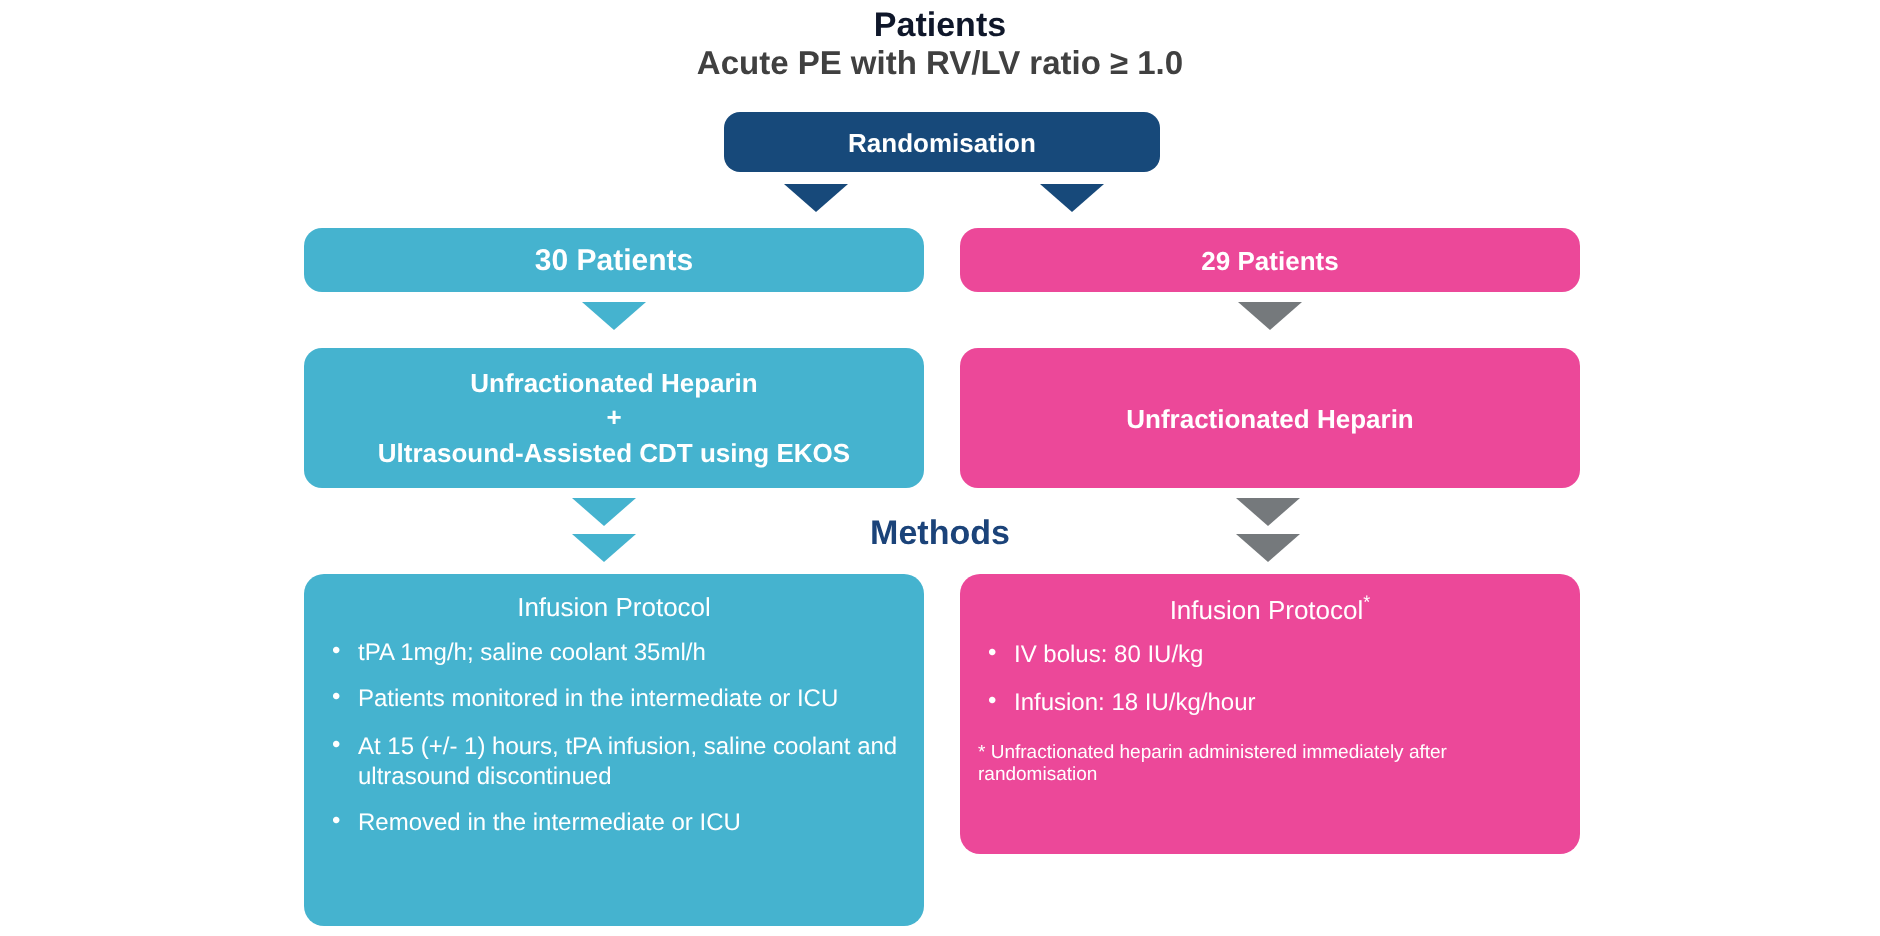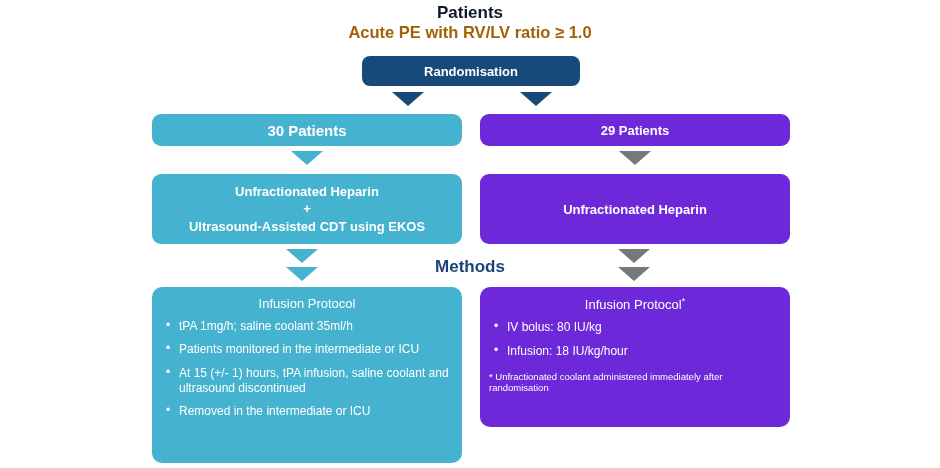--- a/index.html
+++ b/index.html
@@ -9,34 +9,34 @@
     background:#ffffff;
     font-family:"Liberation Sans", sans-serif;
     overflow:hidden;
   }
   .title{
     position:absolute;top:3px;left:0;right:0;
     text-align:center;font-size:17px;font-weight:bold;color:#0f172a;
   }
   .subtitle{
     position:absolute;top:23px;left:0;right:0;
-    text-align:center;font-size:16.5px;font-weight:bold;color:#a16207;
+    text-align:center;font-size:16.5px;font-weight:bold;color:#404040;
   }
   .methods{
     position:absolute;top:257px;left:0;right:0;
     text-align:center;font-size:17px;font-weight:bold;color:#1b4379;
   }
   .box{
     position:absolute;border-radius:9px;color:#ffffff;
     box-sizing:border-box;
   }
   .box.flex{display:flex;align-items:center;justify-content:center;text-align:center;}
   .navy{background:#17497a;}
   .blue{background:#45b3cf;}
-  .gray{background:#6d28d9;}
+  .gray{background:#ec4899;}
   .rand-box{left:362px;top:56px;width:218px;height:30px;font-size:13px;font-weight:bold;border-radius:8px;}
   .box-row1-left{left:152px;top:114px;width:310px;height:32px;font-size:15px;font-weight:bold;}
   .box-row1-right{left:480px;top:114px;width:310px;height:32px;font-size:13px;font-weight:bold;}
   .box-row2-left{left:152px;top:174px;width:310px;height:70px;font-size:13px;font-weight:bold;line-height:1.35;}
   .box-row2-right{left:480px;top:174px;width:310px;height:70px;font-size:13px;font-weight:bold;}
   .box-row3-left{left:152px;top:287px;width:310px;height:176px;border-radius:10px;}
   .box-row3-right{left:480px;top:287px;width:310px;height:140px;border-radius:10px;}
   .protocol-title{
     text-align:center;font-size:13px;font-weight:normal;color:#ffffff;
     margin-top:9px;
@@ -115,16 +115,16 @@
   </div>
 
   <div class="box gray box-row3-right">
     <div class="protocol-title">
       <span>Infusion Protocol</span><sup>*</sup>
     </div>
     <div class="bullets">
         <div class="bullet">IV bolus: 80 IU/kg</div>
         <div class="bullet">Infusion: 18 IU/kg/hour</div>
       </div>
-    <div class="footnote">* Unfractionated coolant administered immediately after randomisation</div>
+    <div class="footnote">* Unfractionated heparin administered immediately after randomisation</div>
   </div>
 
 </div>
 
 </body></html>

